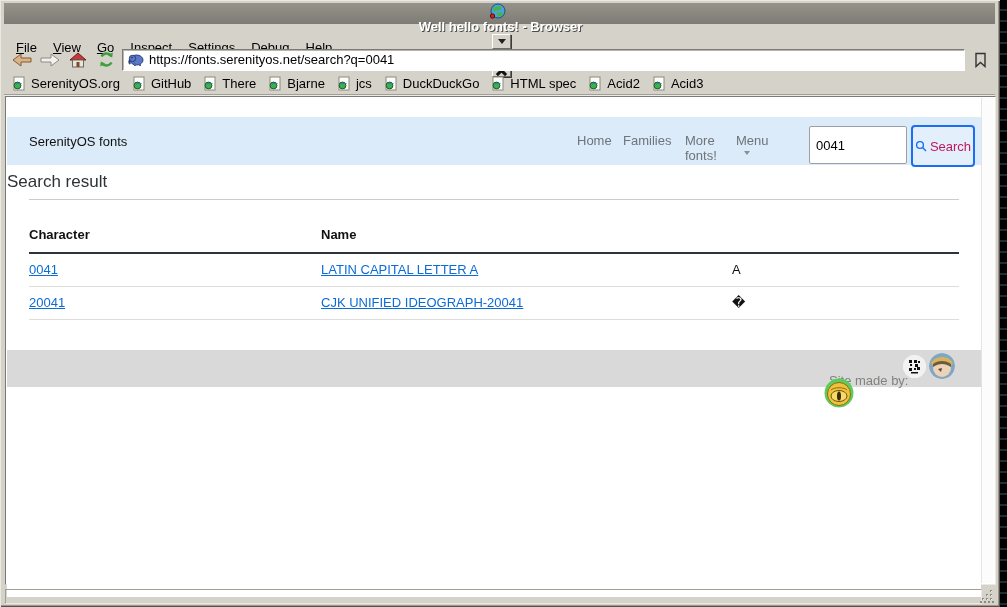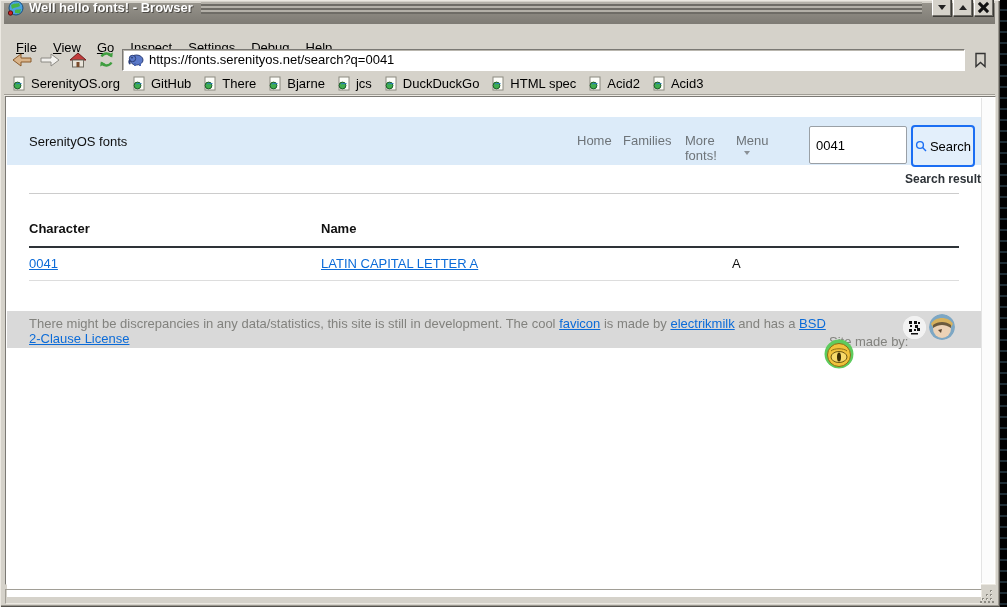--- a/index.html
+++ b/index.html
@@ -10,21 +10,21 @@
   .desktop-strip { position:absolute; right:0; top:0; width:7px; height:607px;
     background:repeating-linear-gradient(to bottom,#000 0 9px,#1e2c34 9px 11px); }
 
   
   .window { position:absolute; left:0; top:0; width:1000px; height:607px;
     background:#d5d2ca;
     box-shadow: inset 1px 1px 0 #ece9e2, inset -1px -1px 0 #55534e, inset -2px -2px 0 #9a978f; }
 
   .titlebar { position:absolute; left:4px; top:3px; right:5px; height:21px;
     background:linear-gradient(to bottom,#96938b,#7e7b74);
-    display:flex; align-items:center; padding:0 2px 12px 4px; }
+    display:flex; align-items:center; padding:0 2px 12px 4px;flex-direction:column; }
   .titlebar .app-icon { width:16px; height:16px; margin-right:5px; flex:0 0 auto; }
   .titlebar .title-text { color:#fff; font-weight:bold; font-size:13px;
     text-shadow:1px 1px 0 #4c4a45; white-space:nowrap; }
   .titlebar .stripes { flex:1; height:12px; margin:0 8px;
     background:repeating-linear-gradient(to bottom,#b3b0a8 0 2px,#6e6c66 2px 4px); }
   .tb-btn { width:19px; height:17px; margin-left:2px; background:#d5d2ca;
     border:1px solid; border-color:#fff #6f6d67 #6f6d67 #fff;
     box-shadow:1px 1px 0 #3c3b37; position:relative; cursor:default;
     display:flex; align-items:center; justify-content:center; }
   .tri-down { width:0; height:0; border:4px solid transparent; border-top:5px solid #222; margin-top:4px; }
@@ -68,25 +68,25 @@
   .nav-link { position:absolute; top:16px; color:#6e7479; cursor:pointer; }
   .nav-home { left:570px; } .nav-families { left:616px; }
   .nav-more { left:678px; width:44px; line-height:15px; }
   .nav-menu { left:729px; }
   .menu-caret { position:absolute; left:737px; top:34px; width:0; height:0;
     border:3px solid transparent; border-top:4px solid #8a9096; }
   .hdr-search-input { position:absolute; left:802px; top:9px; width:98px; height:38px;
     border:1px solid #9aa0a6; background:#fff; font:13px "Liberation Sans",sans-serif;
     padding:6px; vertical-align:top; border-radius:2px; }
   .hdr-search-btn { position:absolute; left:904px; top:8px; width:64px; height:42px;
-    background:#e3effb; border:2px solid #1b6ef3; border-radius:4px; color:#000000;
+    background:#e3effb; border:2px solid #1b6ef3; border-radius:4px; color:#be185d;
     font:13px "Liberation Sans",sans-serif; display:flex; align-items:center;
     justify-content:center; gap:3px; cursor:pointer; }
 
-  .result-heading { margin-top:7px; text-align:right; font-size:12px; font-weight:bold; color:#2e3338; }
+  .result-heading { margin-top:7px; text-align:left; font-size:17px; font-weight:normal; color:#2e3338; }
   .page hr { border:none; border-top:1px solid #ccc; margin:7px 22px 0 22px; }
 
   .result-table { margin:27px 22px 8px 22px; width:930px; border-collapse:collapse; }
   .result-table th { text-align:left; font-weight:bold; color:#111; padding:0 0 10px 0;
     border-bottom:2px solid #2e3338; font-size:13px; }
   .result-table td { padding:8px 0 9px 0; border-bottom:1px solid #ddd; font-size:13px; }
   .col-char { width:292px; } .col-name { width:411px; } .col-glyph { width:227px; }
   a.pg-link { color:#0b6bd8; text-decoration:underline; cursor:pointer; }
   .glyph-cell { color:#111; }
 
@@ -294,27 +294,29 @@
               <th class="col-name">Name</th>
               <th class="col-glyph"></th>
             </tr>
           </thead>
           <tbody>
             <tr>
               <td><a class="pg-link">0041</a></td>
               <td><a class="pg-link">LATIN CAPITAL LETTER A</a></td>
               <td class="glyph-cell">A</td>
             </tr>
+            <tr>
+              <td><a class="pg-link">20041</a></td>
+              <td><a class="pg-link">CJK UNIFIED IDEOGRAPH-20041</a></td>
+              <td class="glyph-cell">�</td>
+            </tr>
           </tbody>
         </table>
 
         <div class="page-footer">
-          <div class="footer-text">
-            <span>There might be discrepancies in any data/statistics, this site is still in development. The cool </span><a class="pg-link">favicon</a><span> is made by </span><a class="pg-link">electrikmilk</a><span> and has a </span><a class="pg-link">BSD 2-Clause License</a>
-          </div>
           <span class="site-made-by">Site made by:</span>
           <span class="avatar avatar-qr">
             <svg width="23" height="23" viewBox="0 0 23 23">
               <circle cx="11.5" cy="11.5" r="11.5" fill="#f2f2f2"></circle>
               <g fill="#111">
                 <rect x="6" y="5" width="3" height="3"></rect>
                   <rect x="11" y="5" width="3" height="3"></rect>
                   <rect x="15" y="6" width="2" height="2"></rect>
                 <rect x="7" y="9" width="2" height="2"></rect>
                   <rect x="12" y="9" width="3" height="3"></rect>

